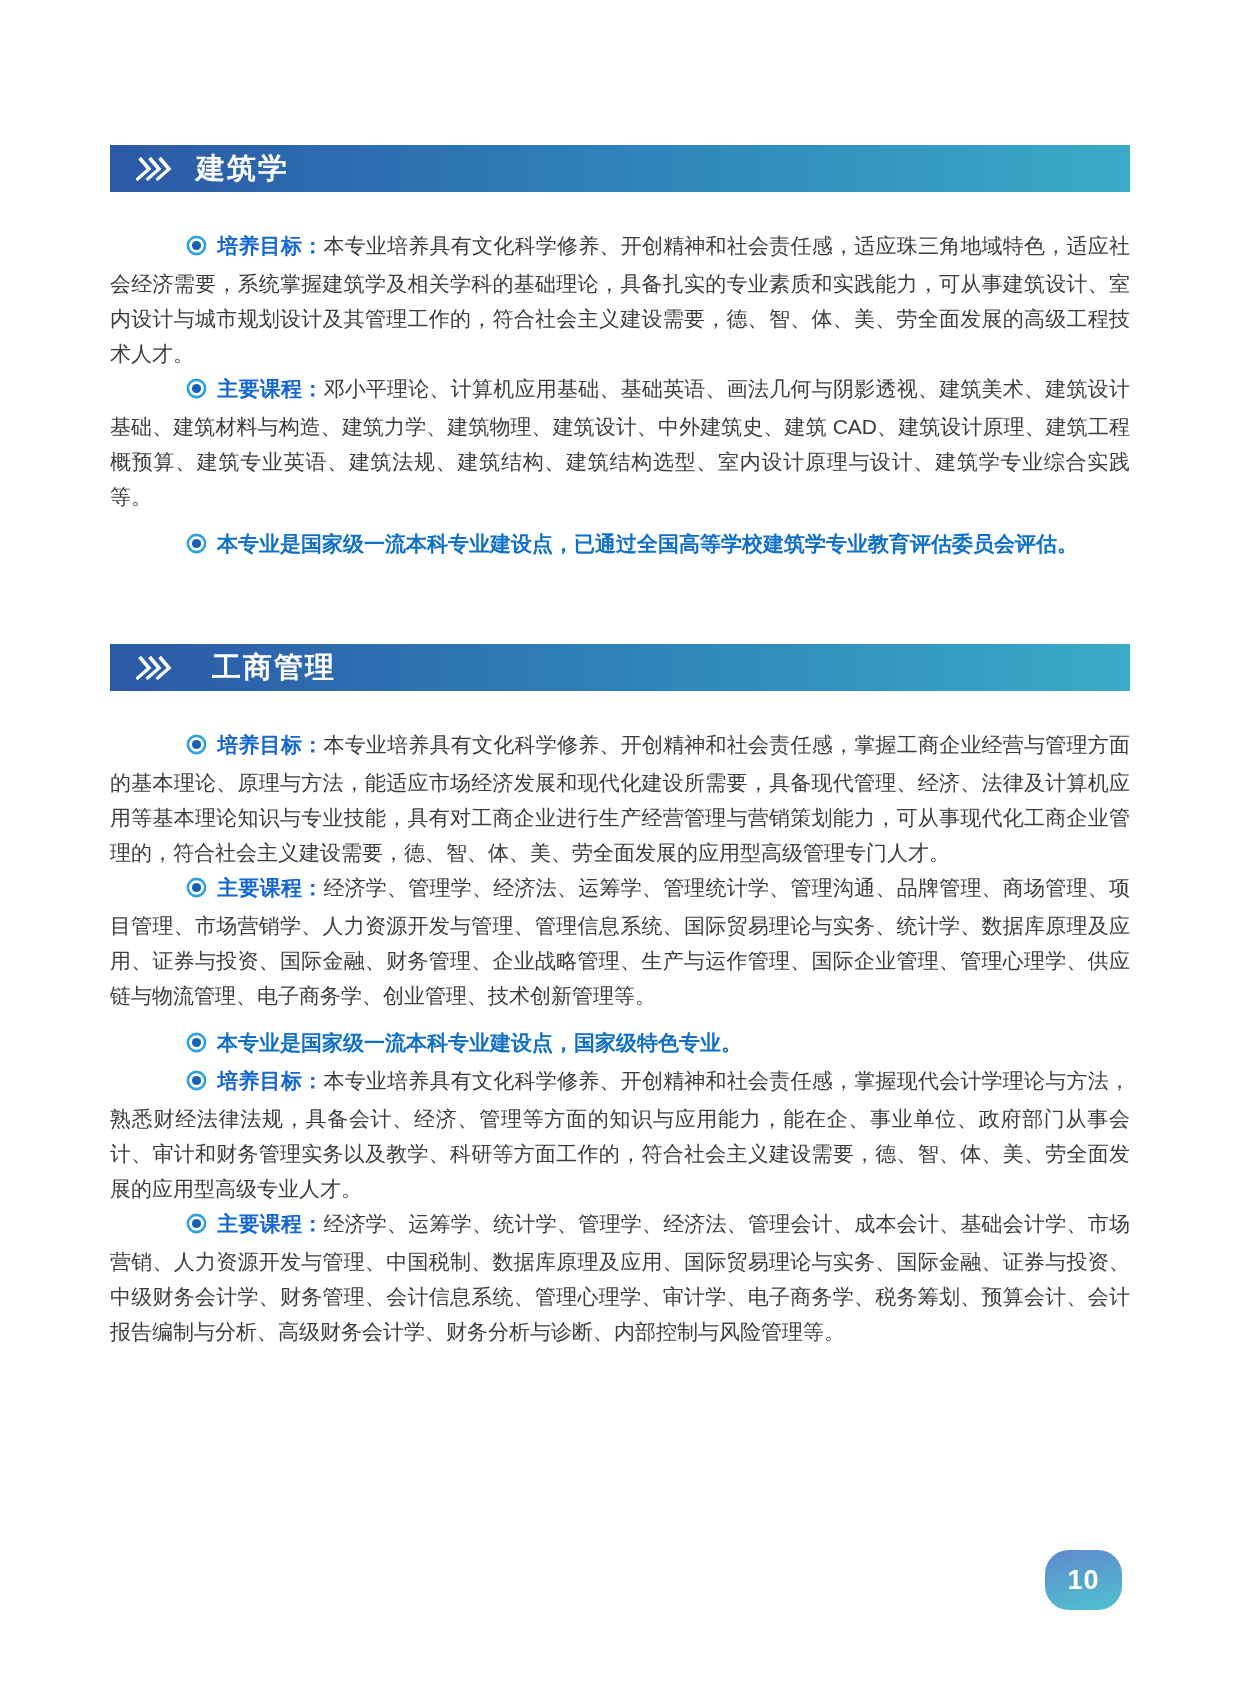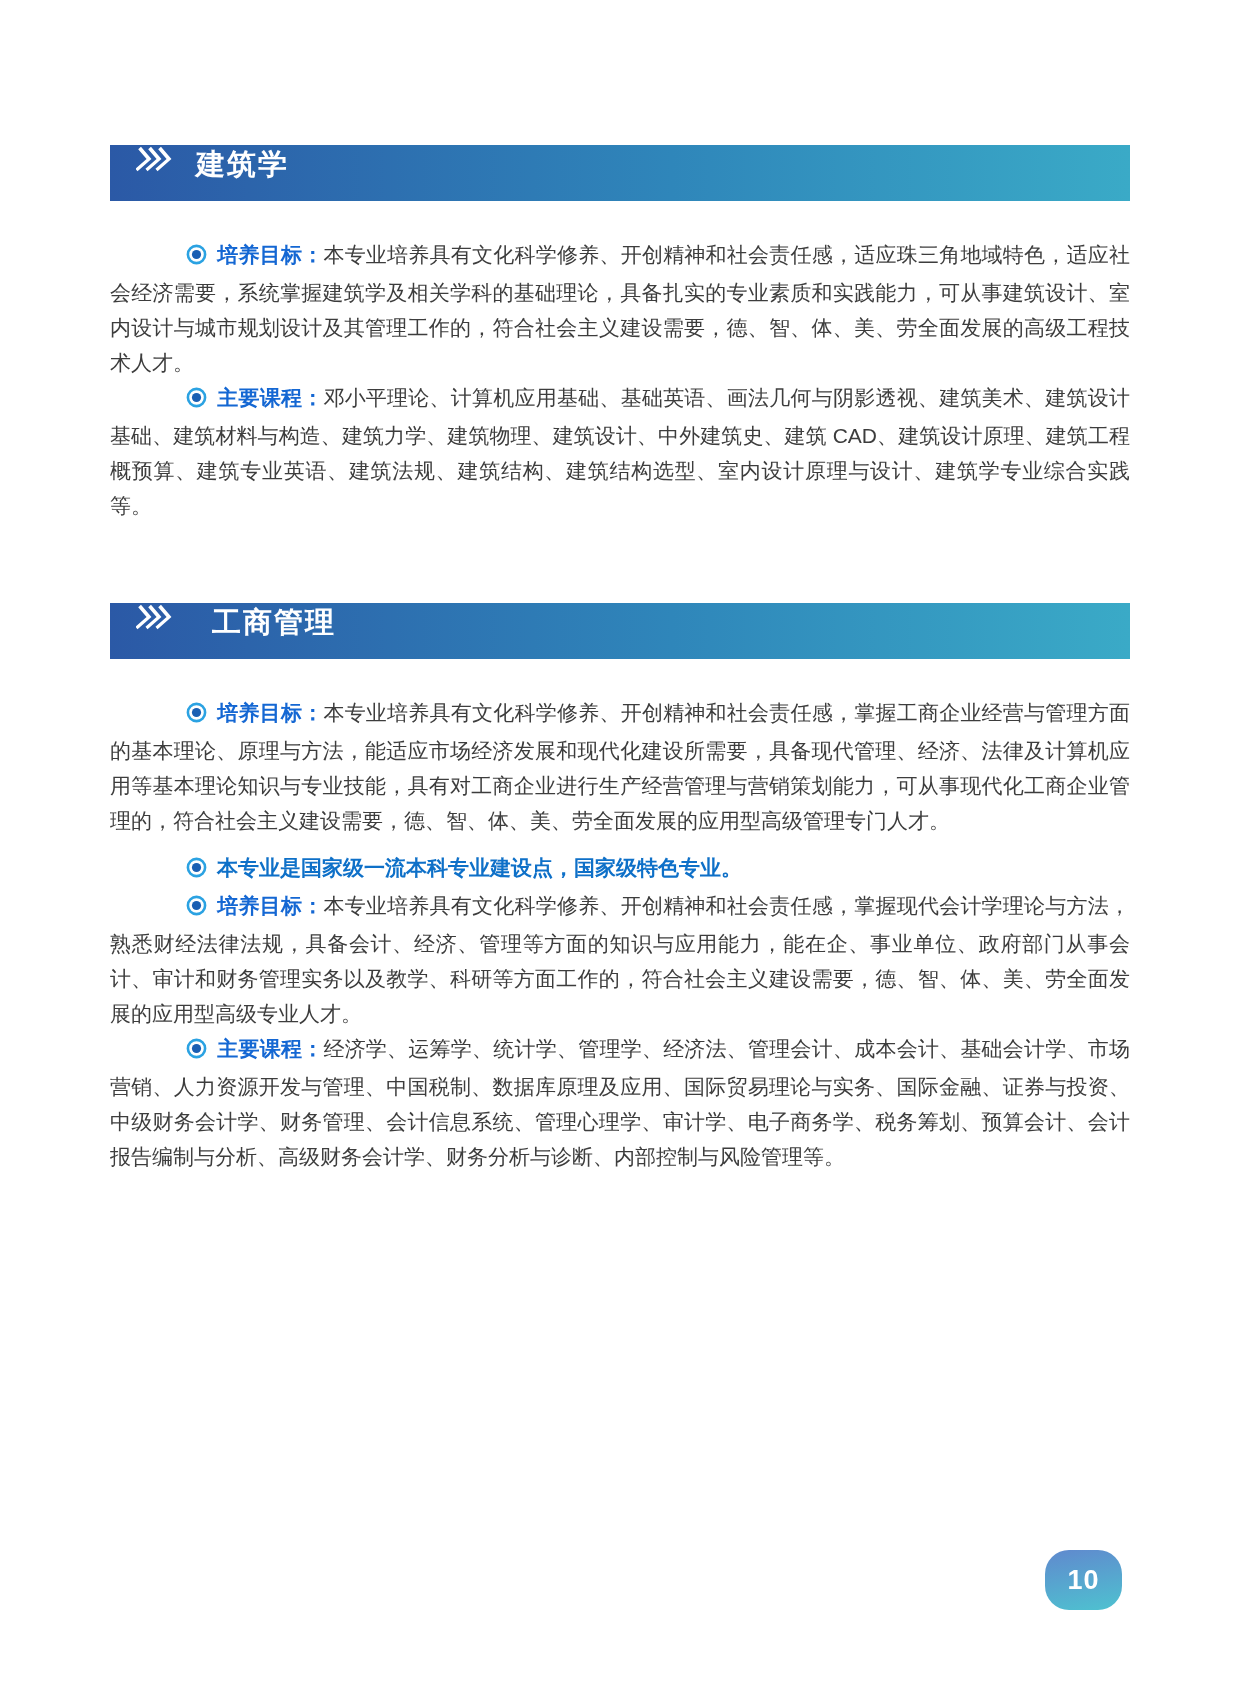--- a/index.html
+++ b/index.html
@@ -7,22 +7,22 @@
     position:relative;
     width:1240px; height:1683px;
     margin:0 auto;
     background:#ffffff;
     overflow:hidden;
     font-family:"Liberation Sans", sans-serif;
   }
   .content { padding:0 110px; }
 
   .bar {
-    height:56px;
-    display:flex; align-items:flex-start;
+    height:47px;
+    display:flex; align-items:center;
     background:linear-gradient(90deg,#2b59a6 0%, #2f86ba 55%, #3aaac7 100%);
     color:#ffffff;
     padding-left:26px;
     margin-bottom:36px;
   }
   .bar.first { margin-top:145px; }
   .bar.later { margin-top:80px;gap:16px; }
   .bar h2 {
     margin:0 0 0 18px;
     font-size:29px;
@@ -81,37 +81,45 @@
       <h2>建筑学</h2>
     </div>
     <p class="para"><span class="bullet"><svg width="21" height="21" viewBox="0 0 21 21">
             <circle cx="10.5" cy="10.5" r="8.6" fill="none" stroke="#2ba2e2" stroke-width="2.6"></circle>
             <circle cx="10.5" cy="10.5" r="4.6" fill="#1a5fb3"></circle>
           </svg></span><span class="label">培养目标：</span><span>本专业培养具有文化科学修养、开创精神和社会责任感，适应珠三角地域特色，适应社会经济需要，系统掌握建筑学及相关学科的基础理论，具备扎实的专业素质和实践能力，可从事建筑设计、室内设计与城市规划设计及其管理工作的，符合社会主义建设需要，德、智、体、美、劳全面发展的高级工程技术人才。</span></p>
     <p class="para"><span class="bullet"><svg width="21" height="21" viewBox="0 0 21 21">
             <circle cx="10.5" cy="10.5" r="8.6" fill="none" stroke="#2ba2e2" stroke-width="2.6"></circle>
             <circle cx="10.5" cy="10.5" r="4.6" fill="#1a5fb3"></circle>
           </svg></span><span class="label">主要课程：</span><span>邓小平理论、计算机应用基础、基础英语、画法几何与阴影透视、建筑美术、建筑设计基础、建筑材料与构造、建筑力学、建筑物理、建筑设计、中外建筑史、建筑 CAD、建筑设计原理、建筑工程概预算、建筑专业英语、建筑法规、建筑结构、建筑结构选型、室内设计原理与设计、建筑学专业综合实践等。</span></p>
+    <p class="note"><span class="bullet"><svg width="21" height="21" viewBox="0 0 21 21">
+            <circle cx="10.5" cy="10.5" r="8.6" fill="none" stroke="#2ba2e2" stroke-width="2.6"></circle>
+            <circle cx="10.5" cy="10.5" r="4.6" fill="#1a5fb3"></circle>
+          </svg></span><span>本专业是国家级一流本科专业建设点，已通过全国高等学校建筑学专业教育评估委员会评估。</span></p>
 
     <div class="bar later">
       <span class="chev">
         <svg width="42" height="28" viewBox="0 0 42 28">
           <g fill="none" stroke="#ffffff" stroke-width="3.4" transform="skewX(-8)">
             <polyline points="4,3 15,14 4,25"></polyline>
             <polyline points="14,3 25,14 14,25"></polyline>
             <polyline points="24,3 35,14 24,25"></polyline>
           </g>
         </svg>
       </span>
       <h2>工商管理</h2>
     </div>
     <p class="para"><span class="bullet"><svg width="21" height="21" viewBox="0 0 21 21">
             <circle cx="10.5" cy="10.5" r="8.6" fill="none" stroke="#2ba2e2" stroke-width="2.6"></circle>
             <circle cx="10.5" cy="10.5" r="4.6" fill="#1a5fb3"></circle>
           </svg></span><span class="label">培养目标：</span><span>本专业培养具有文化科学修养、开创精神和社会责任感，掌握工商企业经营与管理方面的基本理论、原理与方法，能适应市场经济发展和现代化建设所需要，具备现代管理、经济、法律及计算机应用等基本理论知识与专业技能，具有对工商企业进行生产经营管理与营销策划能力，可从事现代化工商企业管理的，符合社会主义建设需要，德、智、体、美、劳全面发展的应用型高级管理专门人才。</span></p>
+    <p class="para"><span class="bullet"><svg width="21" height="21" viewBox="0 0 21 21">
+            <circle cx="10.5" cy="10.5" r="8.6" fill="none" stroke="#2ba2e2" stroke-width="2.6"></circle>
+            <circle cx="10.5" cy="10.5" r="4.6" fill="#1a5fb3"></circle>
+          </svg></span><span class="label">主要课程：</span><span>经济学、管理学、经济法、运筹学、管理统计学、管理沟通、品牌管理、商场管理、项目管理、市场营销学、人力资源开发与管理、管理信息系统、国际贸易理论与实务、统计学、数据库原理及应用、证券与投资、国际金融、财务管理、企业战略管理、生产与运作管理、国际企业管理、管理心理学、供应链与物流管理、电子商务学、创业管理、技术创新管理等。</span></p>
     <p class="note"><span class="bullet"><svg width="21" height="21" viewBox="0 0 21 21">
             <circle cx="10.5" cy="10.5" r="8.6" fill="none" stroke="#2ba2e2" stroke-width="2.6"></circle>
             <circle cx="10.5" cy="10.5" r="4.6" fill="#1a5fb3"></circle>
           </svg></span><span>本专业是国家级一流本科专业建设点，国家级特色专业。</span></p>
 
     <p class="para"><span class="bullet"><svg width="21" height="21" viewBox="0 0 21 21">
             <circle cx="10.5" cy="10.5" r="8.6" fill="none" stroke="#2ba2e2" stroke-width="2.6"></circle>
             <circle cx="10.5" cy="10.5" r="4.6" fill="#1a5fb3"></circle>
           </svg></span><span class="label">培养目标：</span><span>本专业培养具有文化科学修养、开创精神和社会责任感，掌握现代会计学理论与方法，熟悉财经法律法规，具备会计、经济、管理等方面的知识与应用能力，能在企、事业单位、政府部门从事会计、审计和财务管理实务以及教学、科研等方面工作的，符合社会主义建设需要，德、智、体、美、劳全面发展的应用型高级专业人才。</span></p>
     <p class="para"><span class="bullet"><svg width="21" height="21" viewBox="0 0 21 21">

